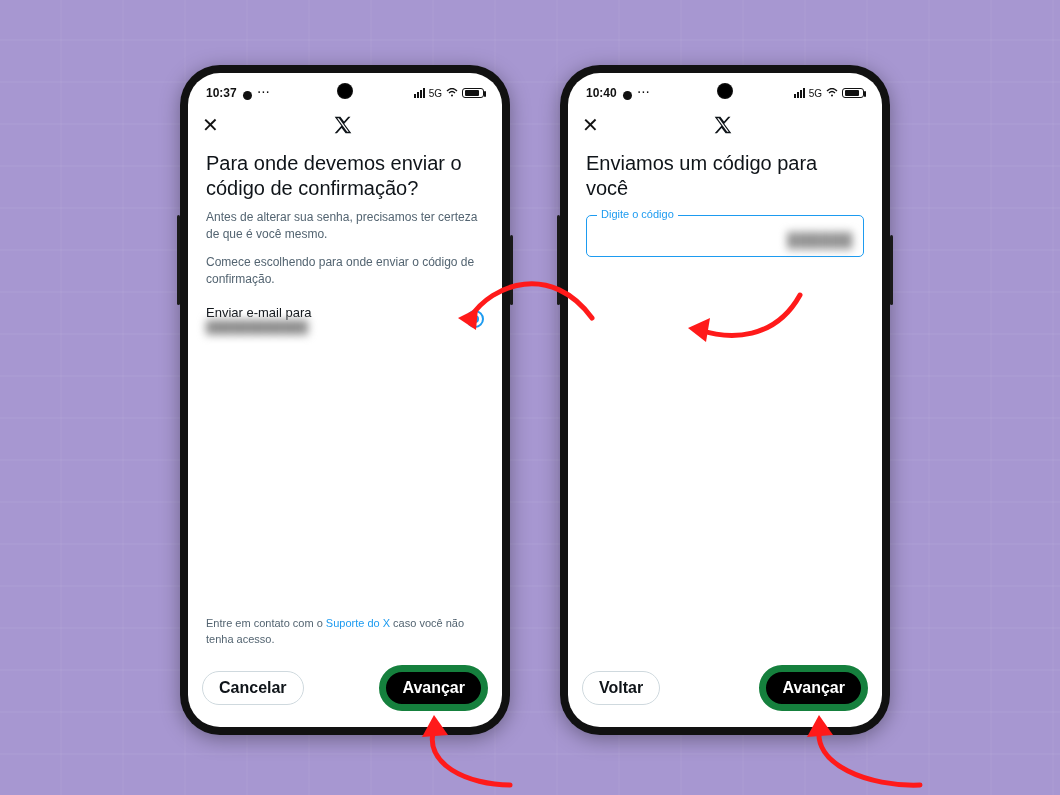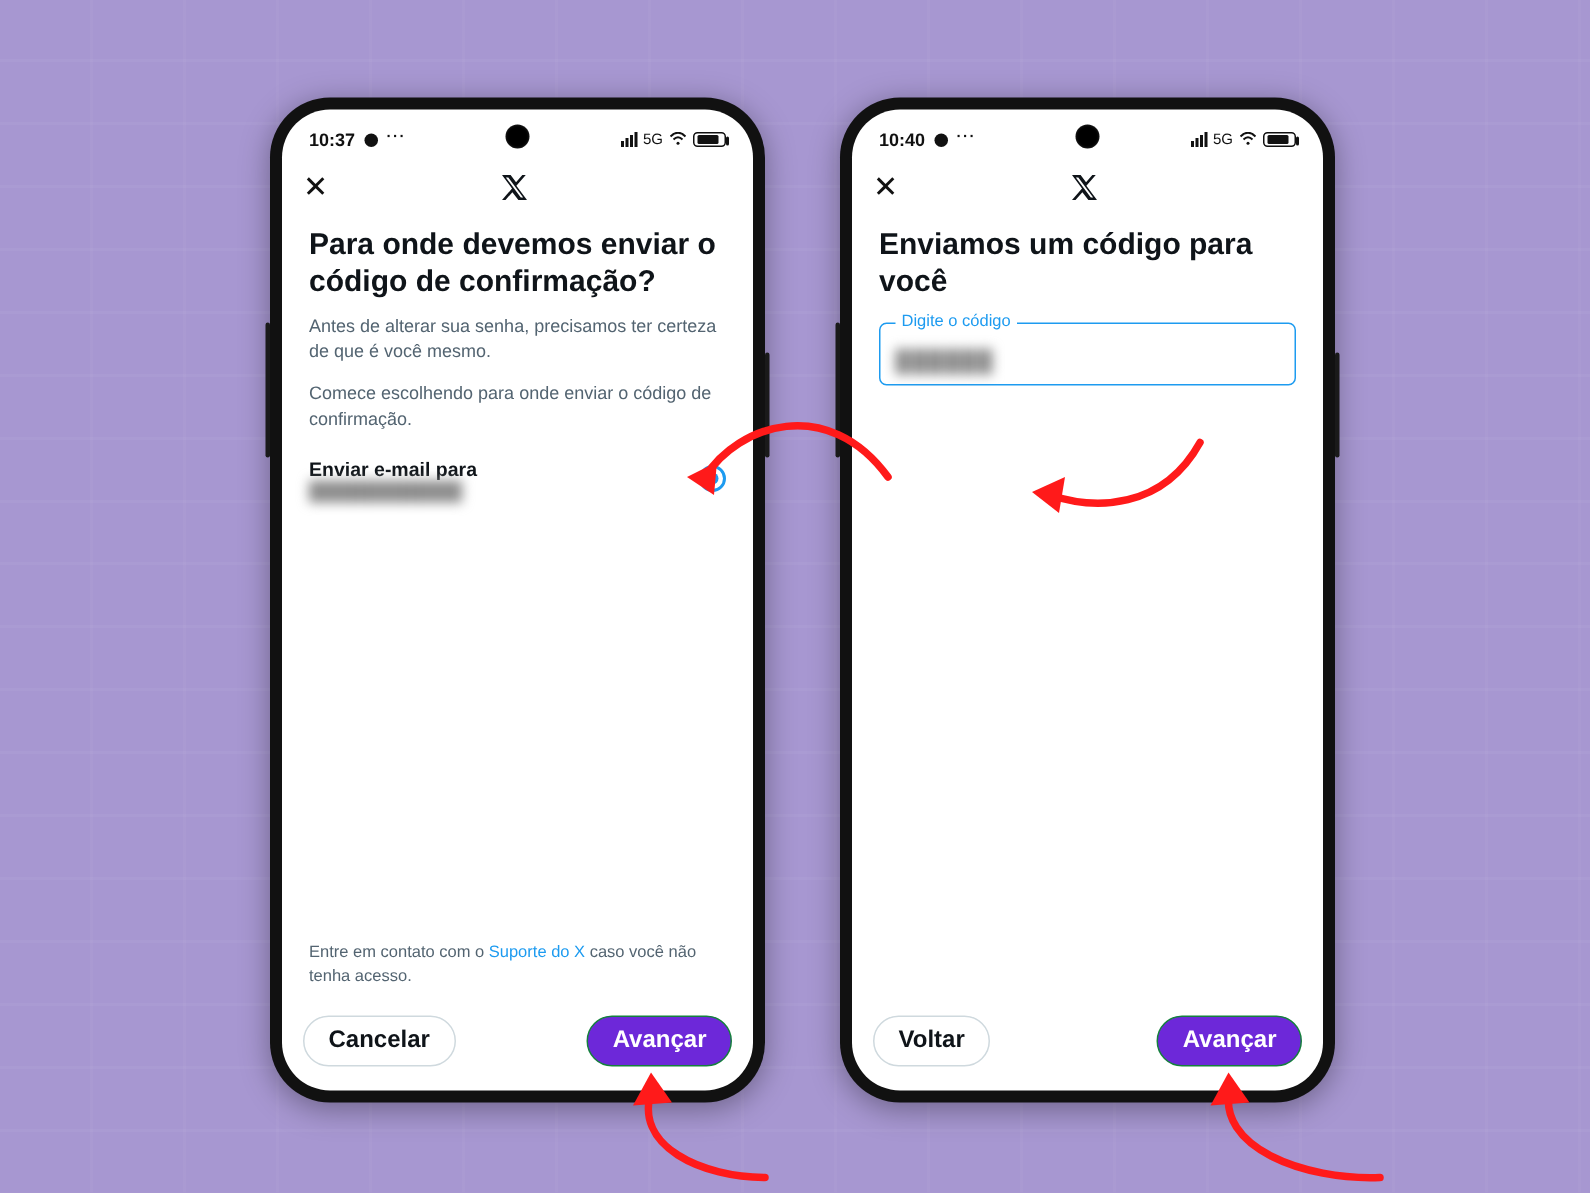--- a/index.html
+++ b/index.html
@@ -64,21 +64,21 @@
     .statusbar {
       height: 34px;
       padding: 6px 18px 0 18px;
       display: flex;
       justify-content: space-between;
       align-items: center;
       font-size: 12px;
       font-weight: 600;
       color: #111;
     }
-    .sb-left { display:flex; align-items:center; gap:6px;}
+    .sb-left { display:flex; align-items:flex-end; gap:6px;}
     .sb-dots {letter-spacing:1px; font-size:10px; position:relative; top:-2px;}
     .sb-bubble{width:9px;height:9px;background:#111;border-radius:50%;display:inline-block;}
     .sb-right { display:flex; align-items:center; gap:4px; font-size:10px; font-weight:500;}
     .sig-bars{display:inline-flex;align-items:flex-end;gap:1px;}
     .sig-bars span{width:2px;background:#111;display:inline-block;}
     .sig-bars span:nth-child(1){height:4px}
     .sig-bars span:nth-child(2){height:6px}
     .sig-bars span:nth-child(3){height:8px}
     .sig-bars span:nth-child(4){height:10px}
     .wifi-ico{display:inline-block;}
@@ -90,49 +90,49 @@
       height:36px;display:flex;align-items:center;justify-content:space-between;padding:0 14px;
     }
     .x-close{font-size:20px;font-weight:400;color:#111;cursor:pointer;line-height:1;}
     .x-logo{display:flex;align-items:center;justify-content:center;}
     .x-logo svg{width:20px;height:20px;}
     .spacer20{width:20px;}
     .content{
       flex:1; padding: 8px 18px 0 18px; display:flex;flex-direction:column;
     }
     .title{
-      font-size:20px;font-weight:700;color:#0f1419;line-height:1.25;margin-bottom:8px;
+      font-size:20px;font-weight:400;color:#0f1419;line-height:1.25;margin-bottom:8px;
     }
     .para{
       font-size:12px;color:#536471;line-height:1.45;margin-bottom:10px;
     }
     .radio-row{
       display:flex;align-items:center;justify-content:space-between;padding:6px 0 2px 0;
     }
-    .radio-label{font-size:13px;font-weight:700;color:#0f1419;}
+    .radio-label{font-size:13px;font-weight:400;color:#0f1419;}
     .radio-sub{font-size:12px;color:#8b8b8b; filter: blur(4px); user-select:none;}
     .radio-outer{
       width:18px;height:18px;border-radius:50%;border:2px solid #1d9bf0;display:flex;align-items:center;justify-content:center;flex-shrink:0;
     }
     .radio-inner{width:8px;height:8px;background:#1d9bf0;border-radius:50%;}
     .flexgrow{flex:1;}
     .support-note{
       font-size:11px;color:#536471;line-height:1.4;padding-bottom:10px;
     }
     .support-link{color:#1d9bf0;}
     .bottombar{
       padding: 8px 14px 16px 14px; display:flex; justify-content:space-between; align-items:center;
     }
     .btn{
       border-radius:999px;font-size:16px;font-weight:700;padding:7px 16px;cursor:pointer;
     }
     .btn-outline{background:#fff;border:1px solid #cfd9de;color:#0f1419;}
-    .btn-primary{background:#6d28d9;color:#fff;border:1px solid #15803d;}
+    .btn-primary{background:#000000;color:#fff;border:7px solid #15803d;}
     .field-wrap{
-      border:1.5px solid #1d9bf0;border-radius:5px;position:relative;padding:16px 10px 8px 10px;margin-top:6px;
+      border:1.5px solid #1d9bf0;border-radius:5px;position:relative;padding:16px 10px 8px 10px;margin-top:6px;text-align:right;
     }
     .field-legend{
       position:absolute;top:-8px;left:10px;background:#fff;padding:0 4px;font-size:11px;color:#1d9bf0;
     }
     .field-value{
       font-size:14px;color:#8b8b8b; letter-spacing:1px; filter: blur(4px); user-select:none;
     }
     
     .annot{position:absolute;pointer-events:none;z-index:50;}
     .annot svg{overflow:visible;display:block;}

